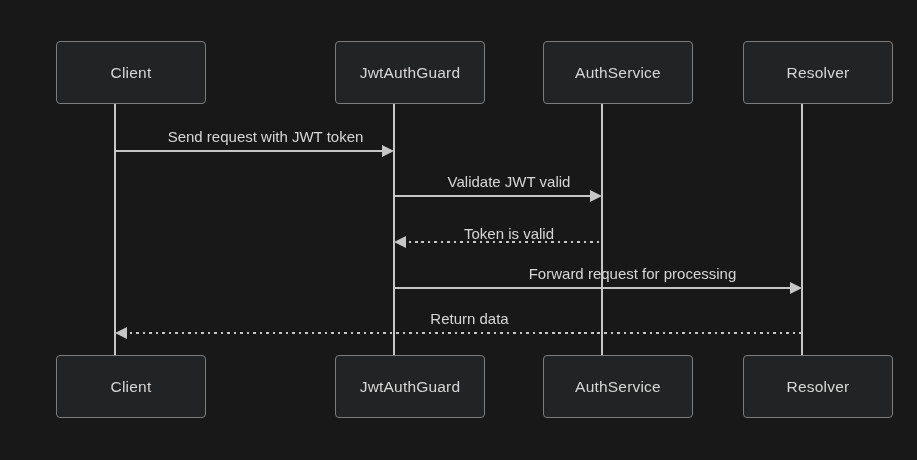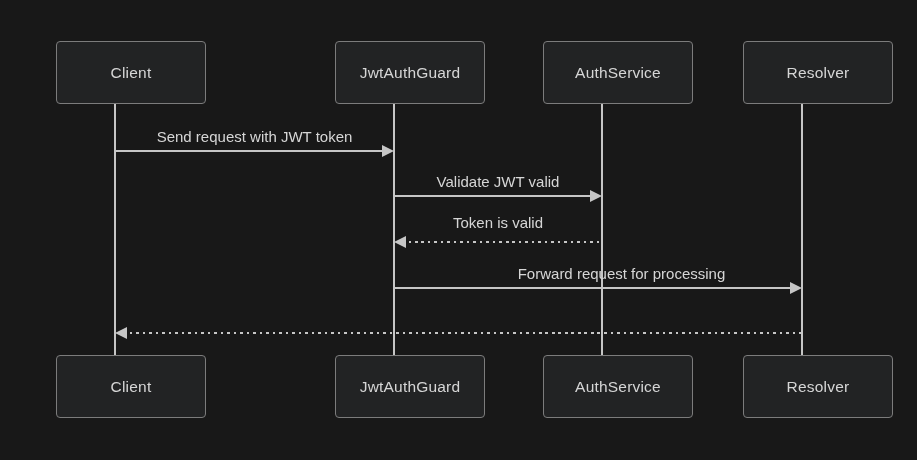--- a/index.html
+++ b/index.html
@@ -44,20 +44,21 @@
     background: var(--line);
   }
   .msg-label {
     position: absolute;
     height: 19px;
     line-height: 19px;
     text-align: center;
     color: var(--text);
     font-size: 15px;
     white-space: nowrap;
+    margin-left: 11px;
   }
   .msg-line {
     position: absolute;
     height: 2px;
   }
   .msg-line.solid { background: var(--line); }
   .msg-line.dotted {
     background: repeating-linear-gradient(to right, var(--line) 0 2.5px, transparent 2.5px 6.5px);
   }
   .arrowhead {
@@ -94,28 +95,29 @@
     </div>
 
   <div class="msg-label" style="left:115px; top:127px; width:279px;">Send request with JWT token</div>
   <div class="msg-line solid" style="left:115px; top:150px; width:271px;"></div>
   <div class="arrowhead right" style="left:382px; top:145px;"></div>
 
   <div class="msg-label" style="left:394px; top:172px; width:208px;">Validate JWT valid</div>
   <div class="msg-line solid" style="left:394px; top:195px; width:200px;"></div>
   <div class="arrowhead right" style="left:590px; top:190px;"></div>
 
-  <div class="msg-label" style="left:394px; top:213px; width:208px;">Token is valid</div>
+  <div class="msg-label" style="left:394px; top:224px; width:208px;">Token is valid</div>
   <div class="msg-line dotted" style="left:402px; top:241px; width:200px;"></div>
   <div class="arrowhead left" style="left:394px; top:236px;"></div>
 
   <div class="msg-label" style="left:394px; top:264px; width:408px;padding-left:47px;">Forward request for processing</div>
   <div class="msg-line solid" style="left:394px; top:287px; width:400px;"></div>
   <div class="arrowhead right" style="left:790px; top:282px;"></div>
 
+  <div class="msg-label" style="left:115px; top:309px; width:687px;">Return data</div>
   <div class="msg-line dotted" style="left:123px; top:332px; width:679px;"></div>
   <div class="arrowhead left" style="left:115px; top:327px;"></div>
 
   <div class="actor bottom" style="left:40px;">
       <span>Client</span>
     </div>
   <div class="actor bottom" style="left:319px;">
       <span>JwtAuthGuard</span>
     </div>
   <div class="actor bottom" style="left:527px;">

